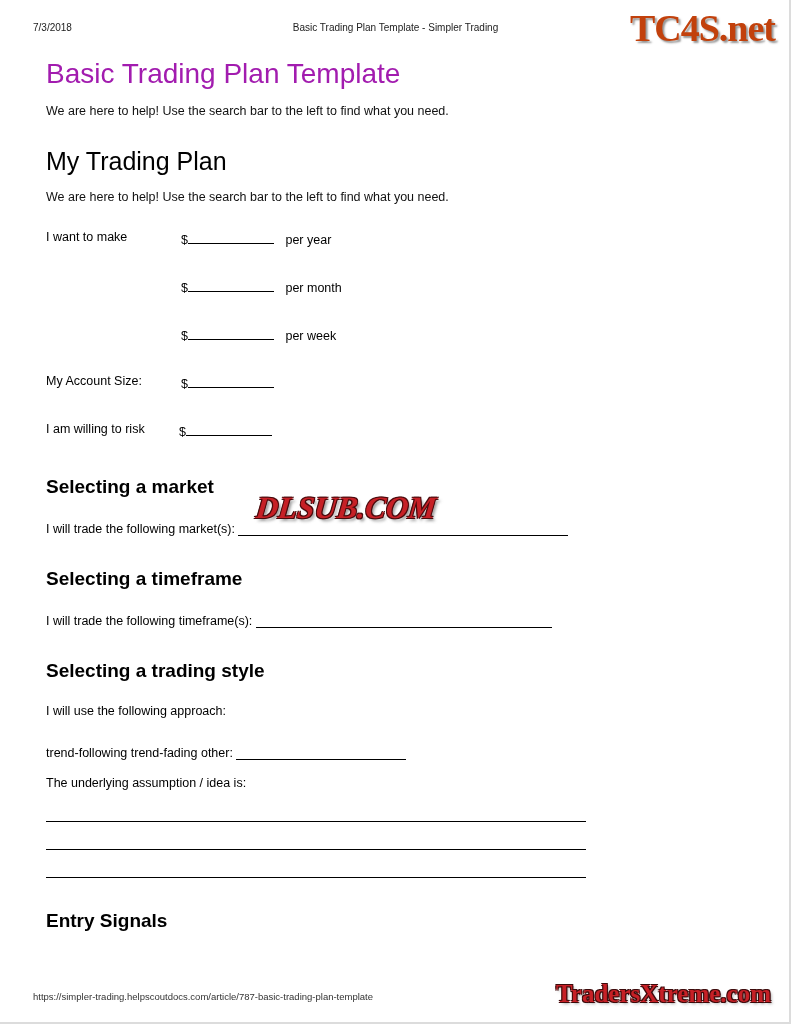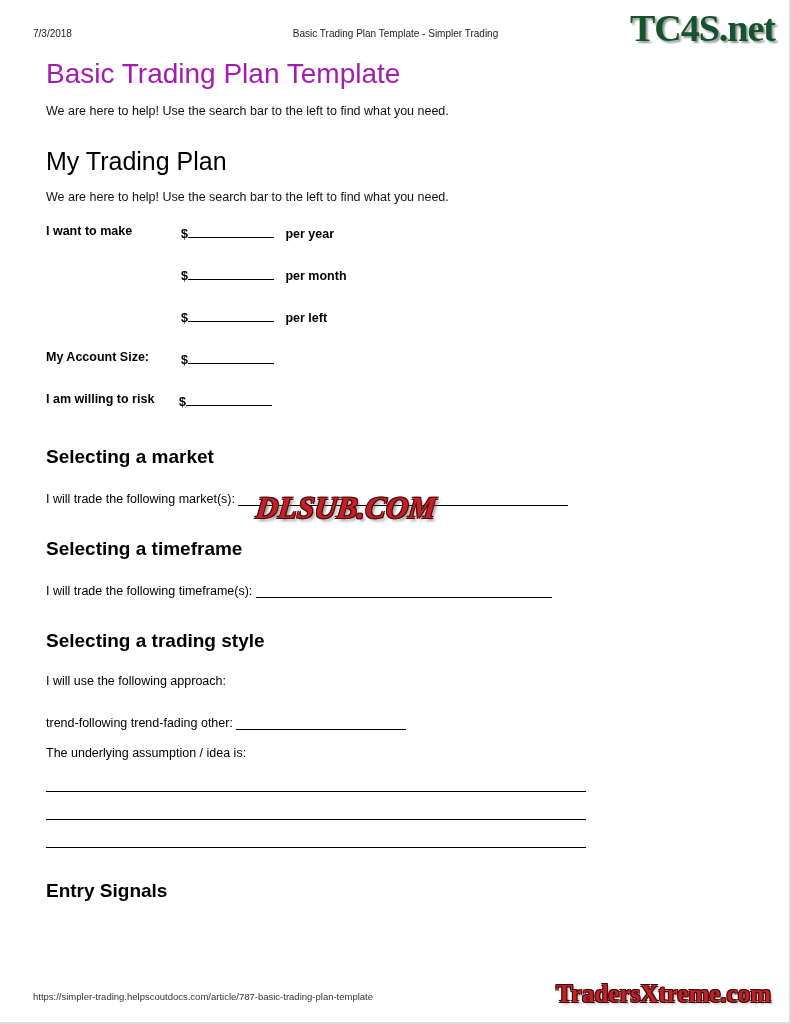--- a/index.html
+++ b/index.html
@@ -21,21 +21,21 @@
     left: 0;
     top: 0;
     width: 791px;
     height: 1024px;
     background: #fff;
   }
 
   
   .header {
     position: absolute;
-    top: 28px;
+    top: 22px;
     left: 0;
     width: 630px;
     height: 20px;
   }
   .header-date {
     position: absolute;
     left: 33px;
     top: 0;
     font-size: 10px;
     color: #222;
@@ -51,21 +51,21 @@
   }
 
   
   .tc4s {
     position: absolute;
     right: 16px;
     top: 6px;
     font-family: "Liberation Serif", serif;
     font-weight: bold;
     font-size: 38px;
-    color: #14532d;
+    color: #c2410c;
     letter-spacing: -1px;
     text-shadow: 2px 2px 2px rgba(130,130,130,0.85);
   }
 
   
   .content {
     position: absolute;
     left: 46px;
     top: 56px;
     width: 700px;
@@ -101,22 +101,21 @@
     margin-top: 16px;
     position: relative;
     height: 18px;
   }
 
   
   .fin-line {
     position: relative;
     font-size: 12.5px;
     height: 22px;
-    margin-top: 20px;
-    font-weight: bold;
+    margin-top: 26px;
   }
   .fin-left {
     position: absolute;
     left: 0;
     top: 0;
   }
   .fin-amount {
     position: absolute;
     left: 135px;
     top: 0;
@@ -250,21 +249,21 @@
     <div class="fin-line">
       <span class="fin-amount">
         <span class="amt"><span>$</span><span class="u"></span></span>
         <span class="per">per month</span>
       </span>
     </div>
 
     <div class="fin-line">
       <span class="fin-amount">
         <span class="amt"><span>$</span><span class="u"></span></span>
-        <span class="per">per left</span>
+        <span class="per">per week</span>
       </span>
     </div>
 
     <div class="fin-line">
       <span class="fin-left">My Account Size:</span>
       <span class="fin-amount">
         <span class="amt"><span>$</span><span class="u"></span></span>
       </span>
     </div>
 

